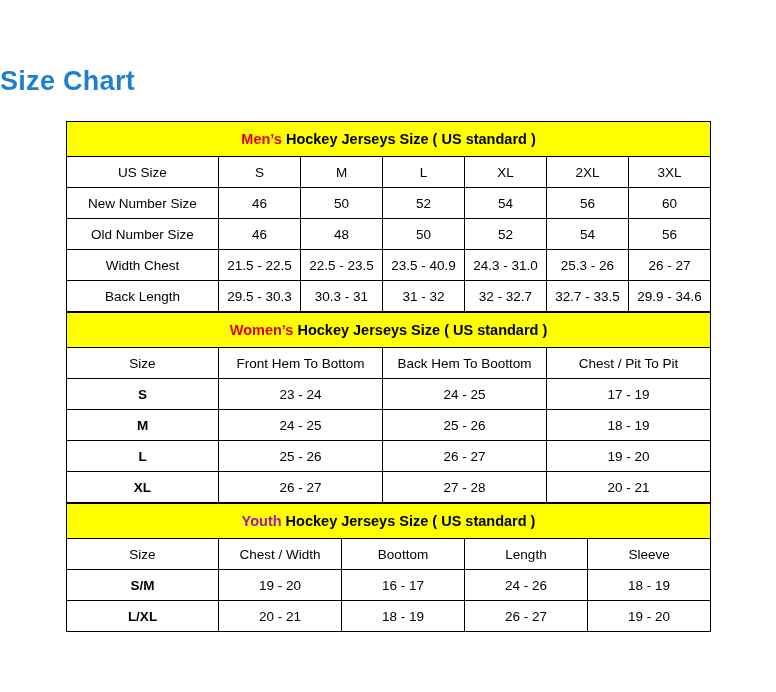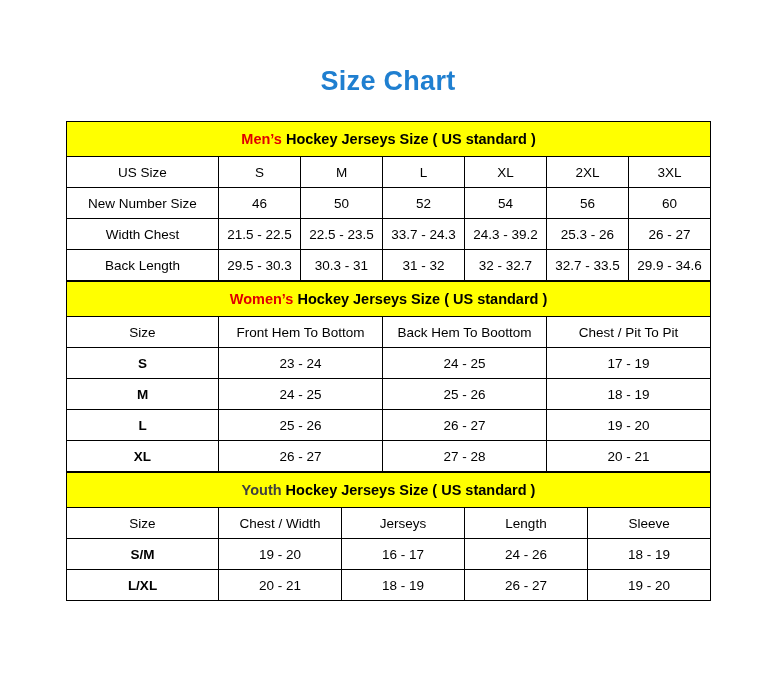--- a/index.html
+++ b/index.html
@@ -14,21 +14,20 @@
     color: #000000;
     overflow: hidden;
   }
   .page {
     position: relative;
     width: 776px;
     height: 692px;
     box-sizing: border-box;
   }
   .title {
-    text-align: center;
     color: #1f7fd0;
     font-size: 27px;
     font-weight: bold;
     padding-top: 66px;
     letter-spacing: 0.3px;
   }
   .chart-wrap {
     margin: 24px auto 15px auto;
     width: 644px;
   }
@@ -46,21 +45,21 @@
     padding: 2px 2px;
   }
   tr.section-head td {
     background: #ffff00;
     font-weight: bold;
     font-size: 14.5px;
     height: 30px;
   }
   .hl-men { color: #e00000; }
   .hl-women { color: #e00000; }
-  .hl-youth { color: #404040; }
+  .hl-youth { color: #a21caf; }
   td.colhead {
     font-weight: normal;
   }
   td.rowlabel {
     font-weight: normal;
   }
   td.rowlabel-bold {
     font-weight: bold;
   }
 </style>
@@ -99,25 +98,34 @@
         <tr>
           <td class="rowlabel">New Number Size</td>
           <td>46</td>
           <td>50</td>
           <td>52</td>
           <td>54</td>
           <td>56</td>
           <td>60</td>
         </tr>
         <tr>
+          <td class="rowlabel">Old Number Size</td>
+          <td>46</td>
+          <td>48</td>
+          <td>50</td>
+          <td>52</td>
+          <td>54</td>
+          <td>56</td>
+        </tr>
+        <tr>
           <td class="rowlabel">Width Chest</td>
           <td>21.5 - 22.5</td>
           <td>22.5 - 23.5</td>
-          <td>33.7 - 24.3</td>
-          <td>24.3 - 39.2</td>
+          <td>23.5 - 40.9</td>
+          <td>24.3 - 31.0</td>
           <td>25.3 - 26</td>
           <td>26 - 27</td>
         </tr>
         <tr>
           <td class="rowlabel">Back Length</td>
           <td>29.5 - 30.3</td>
           <td>30.3 - 31</td>
           <td>31 - 32</td>
           <td>32 - 32.7</td>
           <td>32.7 - 33.5</td>
@@ -178,21 +186,21 @@
         <col style="width:123px">
         <col style="width:123px">
       </colgroup>
       <tbody>
         <tr class="section-head">
           <td colspan="5"><span class="hl-youth">Youth</span><span> Hockey Jerseys Size ( US standard )</span></td>
         </tr>
         <tr>
           <td class="colhead">Size</td>
           <td class="colhead">Chest / Width</td>
-          <td class="colhead">Jerseys</td>
+          <td class="colhead">Boottom</td>
           <td class="colhead">Length</td>
           <td class="colhead">Sleeve</td>
         </tr>
         <tr>
           <td class="rowlabel-bold">S/M</td>
           <td>19 - 20</td>
           <td>16 - 17</td>
           <td>24 - 26</td>
           <td>18 - 19</td>
         </tr>

